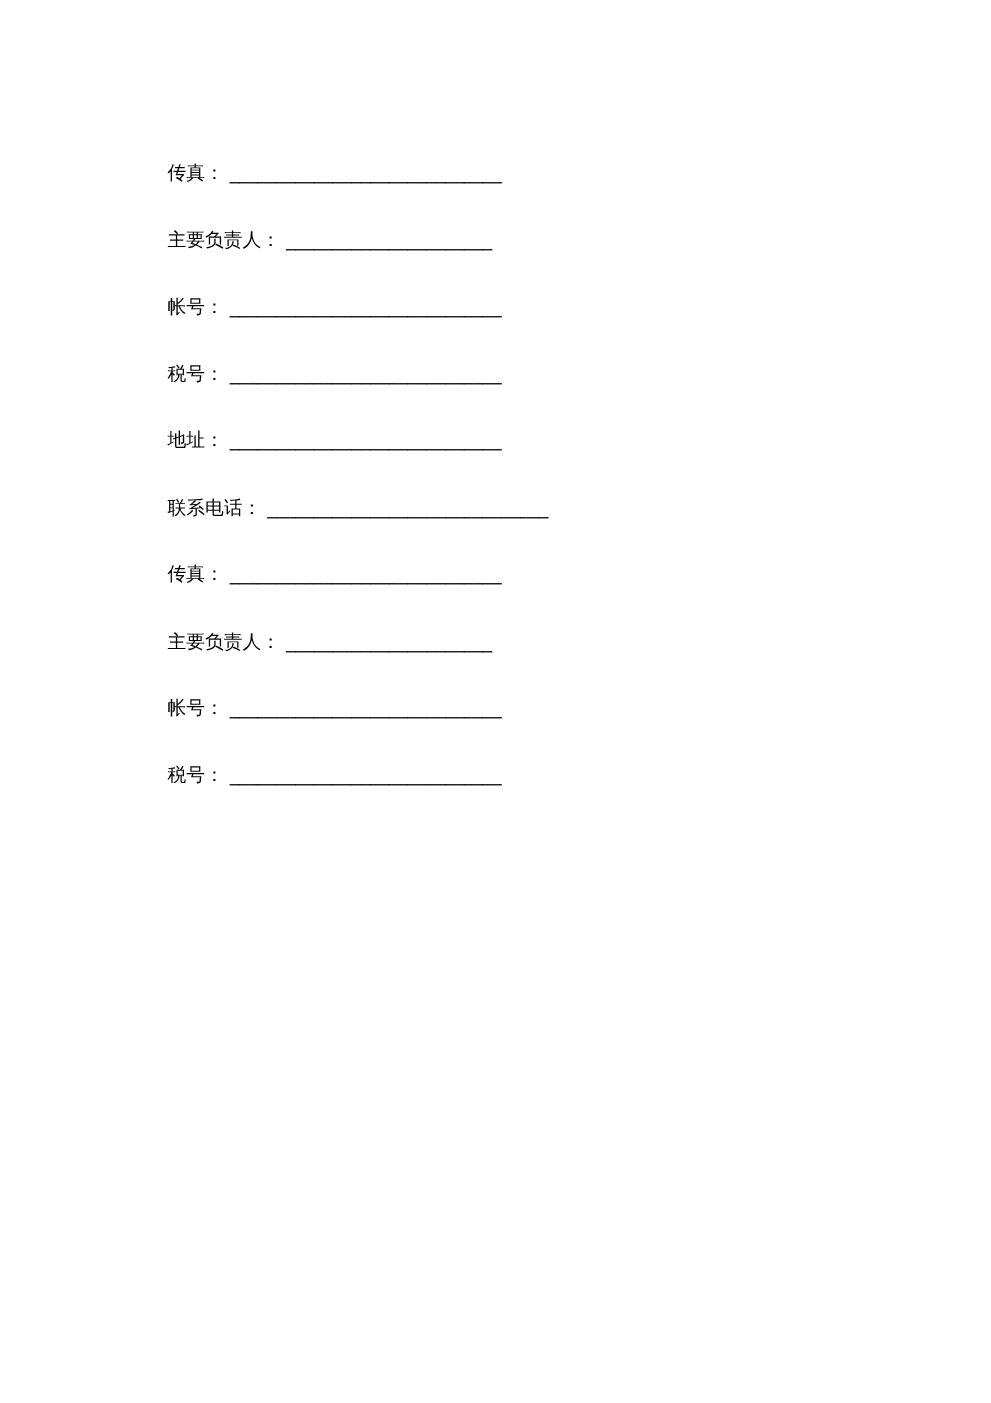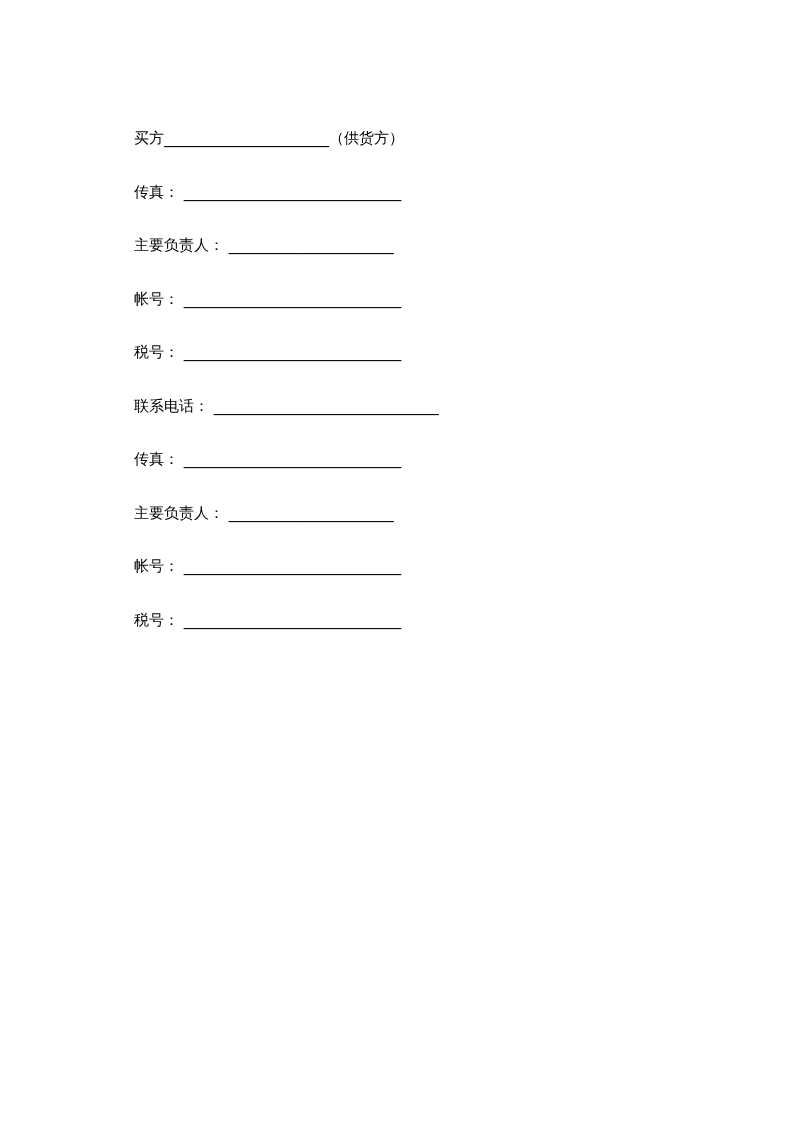--- a/index.html
+++ b/index.html
@@ -29,35 +29,35 @@
     font-weight: 500;
   }
   .blank {
     letter-spacing: 0;
   }
 </style>
 </head>
 <body>
 
 <div class="page">
-  <p class="line"><span>买方</span><span class="blank">______________________</span><span>（供货方）</span></p>
 
 
 
   <p class="line"><span>传真： </span><span class="blank">_____________________________</span><span></span></p>
 
   <p class="line"><span>主要负责人： </span><span class="blank">______________________</span><span></span></p>
 
 
   <p class="line"><span>帐号： </span><span class="blank">_____________________________</span><span></span></p>
 
   <p class="line"><span>税号： </span><span class="blank">_____________________________</span><span></span></p>
 
 
 
+  <p class="line"><span>地址： </span><span class="blank">_____________________________</span><span></span></p>
 
   <p class="line"><span>联系电话： </span><span class="blank">______________________________</span><span></span></p>
 
   <p class="line"><span>传真： </span><span class="blank">_____________________________</span><span></span></p>
 
   <p class="line"><span>主要负责人： </span><span class="blank">______________________</span><span></span></p>
 
 
   <p class="line"><span>帐号： </span><span class="blank">_____________________________</span><span></span></p>
 

